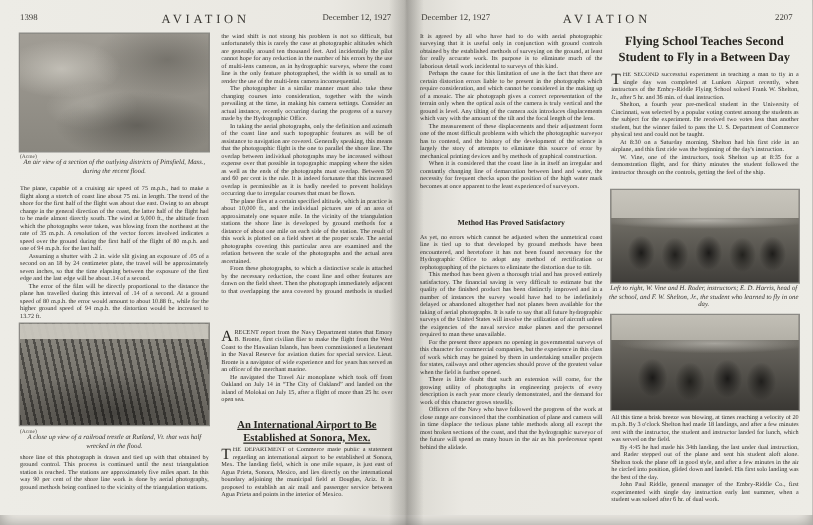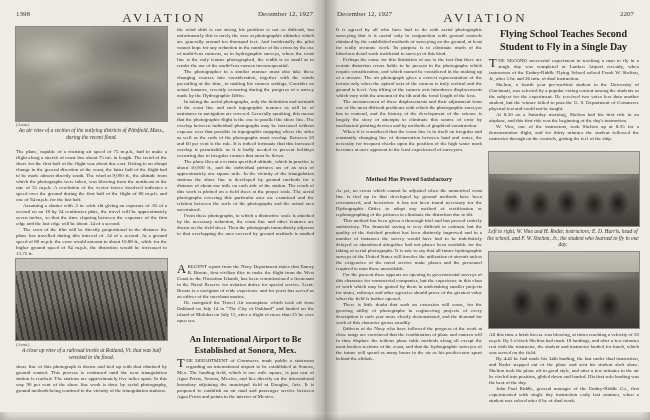--- a/index.html
+++ b/index.html
@@ -10,21 +10,21 @@
             box-shadow: inset 0 0 12px rgba(20,18,15,0.38); }
   .page { position:absolute; top:0; width:325px; height:412px; }
   .page-left  { left:0;   background:linear-gradient(90deg,#edece6 0%,#eae8e2 82%,#dcdad3 100%); }
   .page-right { left:325px; background:linear-gradient(90deg,#d9d7d0 0%,#eae8e2 14%,#edece6 100%); }
   .gutter { position:absolute; left:311px; top:0; width:28px; height:420px; pointer-events:none;
             background:linear-gradient(90deg, rgba(0,0,0,0) 0%, rgba(40,38,35,0.20) 44%, rgba(40,38,35,0.30) 52%, rgba(0,0,0,0) 100%); }
 
   .page-header { position:absolute; top:10px; left:16px; right:12px; height:11px;
                  font-size:7px; color:#3a3833; }
   .h-left  { position:absolute; left:0; top:0; }
-  .h-center{ position:absolute; left:0; right:0; top:0; text-align:center; letter-spacing:3px; font-size:13px; }
+  .h-center{ position:absolute; left:0; right:0; top:0; text-align:center; letter-spacing:3px; font-size:10px; }
   .h-right { position:absolute; right:0; top:0; }
 
   .block { position:absolute; overflow:hidden; }
 
   .body-text { font-size:5px; line-height:6px; text-align:justify; color:#2f2d29; }
   .body-text p { text-indent:7px; }
   .body-text p.nf { text-indent:0; }
   p.dropcap { text-indent:0; }
   p.dropcap::first-letter { font-size:12.5px; line-height:10px; float:left; padding-right:1.5px; color:#26241f; }
 
@@ -118,21 +118,21 @@
       <p>The plane flies at a certain specified altitude, which in practice is about 10,000 ft., and the individual pictures are of an area of approximately one square mile. In the vicinity of the triangulation stations the shore line is developed by ground methods for a distance of about one mile on each side of the station. The result of this work is plotted on a field sheet at the proper scale. The aerial photographs covering this particular area are examined and the relation between the scale of the photographs and the actual area ascertained.</p>
       <p>From these photographs, to which a distinctive scale is attached by the necessary reduction, the coast line and other features are drawn on the field sheet. Then the photograph immediately adjacent to that overlapping the area covered by ground methods is studied and those objects visible in both of these two photographs are located by measurement. In this manner the position of each successive photograph is tied to the known points, and the orientation of the next photograph follows.</p>
     </div>
 
 
     <div class="block body-text" style="left:177px; top:264px; width:137px; height:66px;">
       <p class="dropcap">A RECENT report from the Navy Department states that Emory B. Bronte, first civilian flier to make the flight from the West Coast to the Hawaiian Islands, has been commissioned a lieutenant in the Naval Reserve for aviation duties for special service. Lieut. Bronte is a navigator of wide experience and for years has served as an officer of the merchant marine.</p>
       <p>He navigated the Travel Air monoplane which took off from Oakland on July 14 in “The City of Oakland” and landed on the island of Molokai on July 15, after a flight of more than 25 hr. over open sea.</p>
     </div>
 
-    <div class="block headline headline-sm" style="left:172px; top:334px; width:147px; height:22px;">An International Airport to Be Established at Sonora, Mex.</div>
+    <div class="block headline headline-sm" style="left:172px; top:334px; width:147px; height:22px;text-decoration:underline;">An International Airport to Be Established at Sonora, Mex.</div>
 
     <div class="block body-text" style="left:177px; top:358px; width:137px; height:50px;">
       <p class="dropcap">THE DEPARTMENT of Commerce made public a statement regarding an international airport to be established at Sonora, Mex. The landing field, which is one mile square, is just east of Agua Prieta, Sonora, Mexico, and lies directly on the international boundary adjoining the municipal field at Douglas, Ariz. It is proposed to establish an air mail and passenger service between Agua Prieta and points in the interior of Mexico.</p>
     </div>
   </div>
 
   <div class="page page-right">
 
     <div class="page-header" style="left:12px; right:16px;">
       <span class="h-left">December 12, 1927</span>
@@ -150,21 +150,21 @@
     <div class="block subhead" style="left:11px; top:175px; width:146px; height:10px;">Method Has Proved Satisfactory</div>
 
     <div class="block body-text" style="left:11px; top:188px; width:146px; height:220px;">
       <p class="nf">As yet, no errors which cannot be adjusted when the unmetrical coast line is tied up to that developed by ground methods have been encountered, and heretofore it has not been found necessary for the Hydrographic Office to adopt any method of rectification or rephotographing of the pictures to eliminate the distortion due to tilt.</p>
       <p>This method has been given a thorough trial and has proved entirely satisfactory. The financial saving is very difficult to estimate but the quality of the finished product has been distinctly improved and in a number of instances the survey would have had to be indefinitely delayed or abandoned altogether had not planes been available for the taking of aerial photographs. It is safe to say that all future hydrographic surveys of the United States will involve the utilization of aircraft unless the exigencies of the naval service make planes and the personnel required to man these unavailable.</p>
       <p>For the present there appears no opening in governmental surveys of this character for commercial companies, but the experience in this class of work which may be gained by them in undertaking smaller projects for states, railways and other agencies should prove of the greatest value when the field is further opened.</p>
       <p>There is little doubt that such an extension will come, for the growing utility of photographs in engineering projects of every description is each year more clearly demonstrated, and the demand for work of this character grows steadily.</p>
       <p>Officers of the Navy who have followed the progress of the work at close range are convinced that the combination of plane and camera will in time displace the tedious plane table methods along all except the most broken sections of the coast, and that the hydrographic surveyor of the future will spend as many hours in the air as his predecessor spent behind the alidade.</p>
     </div>
 
-    <div class="block headline headline-lg" style="left:163px; top:27px; width:151px; height:28px;">Flying School Teaches Second Student to Fly in a Single Day</div>
+    <div class="block headline headline-lg" style="left:163px; top:27px; width:151px; height:28px;">Flying School Teaches Second Student to Fly in a Between Day</div>
 
     <div class="block body-text" style="left:164px; top:58px; width:150px; height:92px;">
       <p class="dropcap">THE SECOND successful experiment in teaching a man to fly in a single day was completed at Lunken Airport recently, when instructors of the Embry-Riddle Flying School soloed Frank W. Shelton, Jr., after 5 hr. and 36 min. of dual instruction.</p>
       <p>Shelton, a fourth year pre-medical student in the University of Cincinnati, was selected by a popular voting contest among the students as the subject for the experiment. He received two votes less than another student, but the winner failed to pass the U. S. Department of Commerce physical test and could not be taught.</p>
       <p>At 8:30 on a Saturday morning, Shelton had his first ride in an airplane, and this first ride was the beginning of the day's instruction.</p>
       <p>W. Vine, one of the instructors, took Shelton up at 8:35 for a demonstration flight, and for thirty minutes the student followed the instructor through on the controls, getting the feel of the ship.</p>
     </div>
 
     <div class="photo photo-group-a" style="left:164px; top:152px; width:150px; height:74px;"></div>
 

